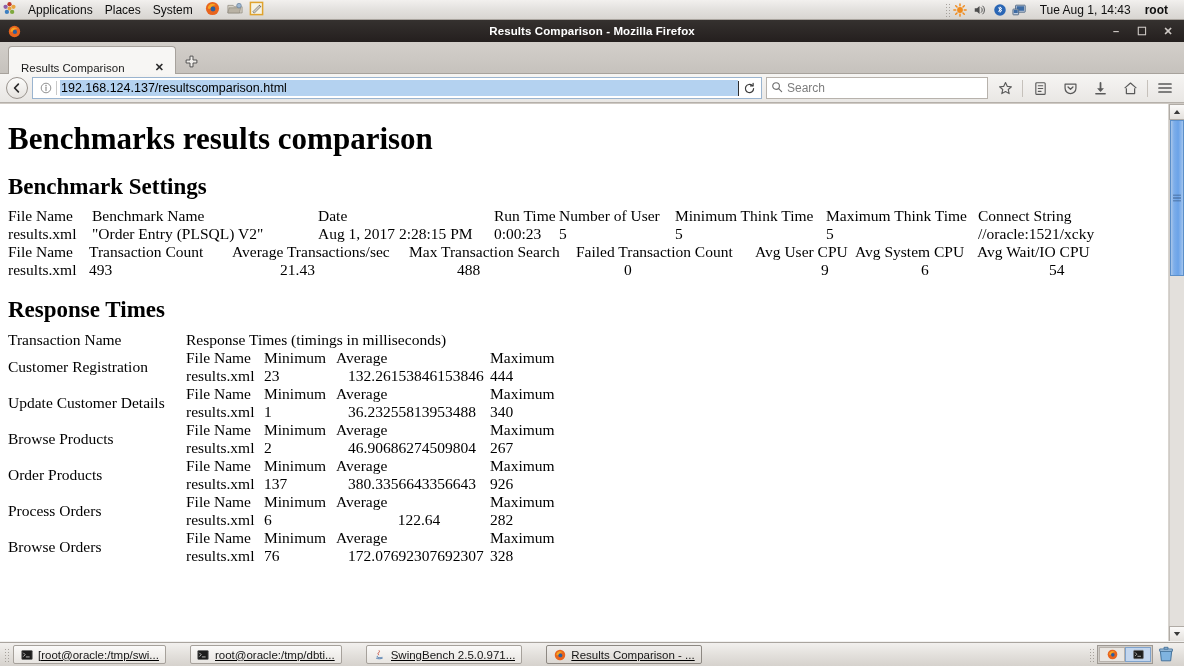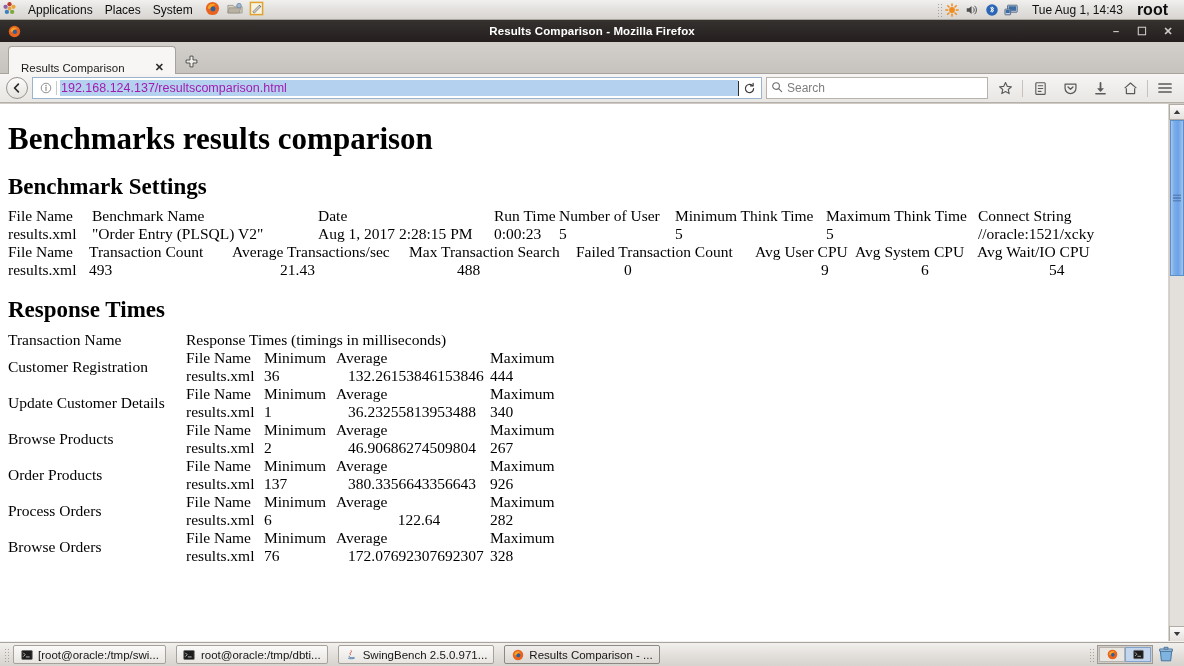--- a/index.html
+++ b/index.html
@@ -21,21 +21,21 @@
     font-size: 12px; color: #101010;
   }
   .gp-left { display: flex; align-items: center; height: 20px; }
   .gp-right { margin-left: auto; display: flex; align-items: center; height: 20px; padding-right: 8px; }
   .gp-item {
     padding: 16px 6px; height: 20px; display: flex; align-items: center;
     font-size: 12px; color: #0d0d0d; white-space: nowrap;
   }
   .gp-menuicon { width: 22px; justify-content: center; padding: 0 2px; }
   .gp-clock { font-size: 12px; padding: 0 10px; }
-  .gp-user { font-size: 16px; font-weight: bold; padding: 0 8px 0 4px; }
+  .gp-user { font-size: 12px; font-weight: bold; padding: 0 8px 0 4px; }
   .gp-sep { width: 4px; }
   .tray-icon { width: 20px; height: 20px; display: flex; align-items: center; justify-content: center; }
   .handle-dots {
     width: 5px; height: 14px;
     background-image: radial-gradient(circle, #9b9690 0.6px, transparent 0.8px);
     background-size: 3px 3px; opacity: .85;
   }
 
   
   .ff-window {
@@ -94,21 +94,21 @@
   }
   .urlbar {
     flex: 1; height: 22px; background: #ffffff;
     border: 1px solid #9ab4cf;
     display: flex; align-items: center; padding: 0 2px 0 4px;
     min-width: 0;
   }
   .url-id-icon { width: 18px; display:flex; align-items:center; justify-content:center; color:#7b7b7b; font-size: 11px;}
   .url-divider { width:1px; height: 14px; background:#c9c9c9; margin: 0 3px 0 1px; }
   .url-text {
-    flex:1; font-size: 12.5px; color: #a21caf;
+    flex:1; font-size: 12.5px; color: #000000;
     background: #b4d2f0; padding: 1px 1px;
     white-space: nowrap; overflow: hidden; min-width: 0;
     font-family: "Liberation Sans", sans-serif;
   }
   .url-caret { width: 1px; height: 15px; background: #2e2e2e; margin-left: 0px;}
   .url-reload { width: 20px; display:flex; align-items:center; justify-content:center; color:#2b2b2b; font-size: 13px;}
   .searchbar {
     width: 222px; height: 22px; background: #ffffff;
     border: 1px solid #b7b2ac;
     display: flex; align-items: center; padding: 0 4px; gap: 4px;
@@ -462,21 +462,21 @@
                   <table class="inner">
                     <tbody>
                       <tr>
                         <td style="width: 78px;">File Name</td>
                         <td style="width: 72px;">Minimum</td>
                         <td style="width: 154px;">Average</td>
                         <td>Maximum</td>
                       </tr>
                       <tr>
                         <td style="width: 78px;">results.xml</td>
-                        <td style="width: 72px;">36</td>
+                        <td style="width: 72px;">23</td>
                         <td style="width: 154px; padding-left: 12px;">132.26153846153846</td>
                         <td>444</td>
                       </tr>
                     </tbody>
                   </table>
                 </td>
               </tr>
               <tr>
                 <td class="rt-name">Update Customer Details</td>
                 <td>
@@ -602,21 +602,21 @@
           <svg width="8" height="6" viewBox="0 0 10 7">
               <path d="M5 6 1 1h8z" fill="#3a3a3a"></path>
             </svg>
         </div>
       </div>
     </div>
   </div>
 
   <div class="taskbar">
     <div class="handle-dots"></div>
-    <div id="task-list" style="display:flex;align-items:flex-start;gap:10px;">
+    <div id="task-list" style="display:flex;align-items:flex-start;gap:24px;text-decoration:underline;">
         <div class="tb-task">
           <span class="mini-ico">
             <svg width="12" height="12" viewBox="0 0 16 16">
               <rect x="1" y="2" width="14" height="12" rx="1" fill="#1c1c1c" stroke="#6e6e6e" stroke-width="1"></rect>
               <path d="M3.4 5.4 5.6 7.6 3.4 9.8" stroke="#d8d8d8" stroke-width="1.1" fill="none" stroke-linecap="round" stroke-linejoin="round"></path>
               <path d="M7 10.6h4" stroke="#d8d8d8" stroke-width="1.1" stroke-linecap="round"></path>
             </svg>
           </span>
           <span class="lbl">[root@oracle:/tmp/swi...</span>
         </div>

